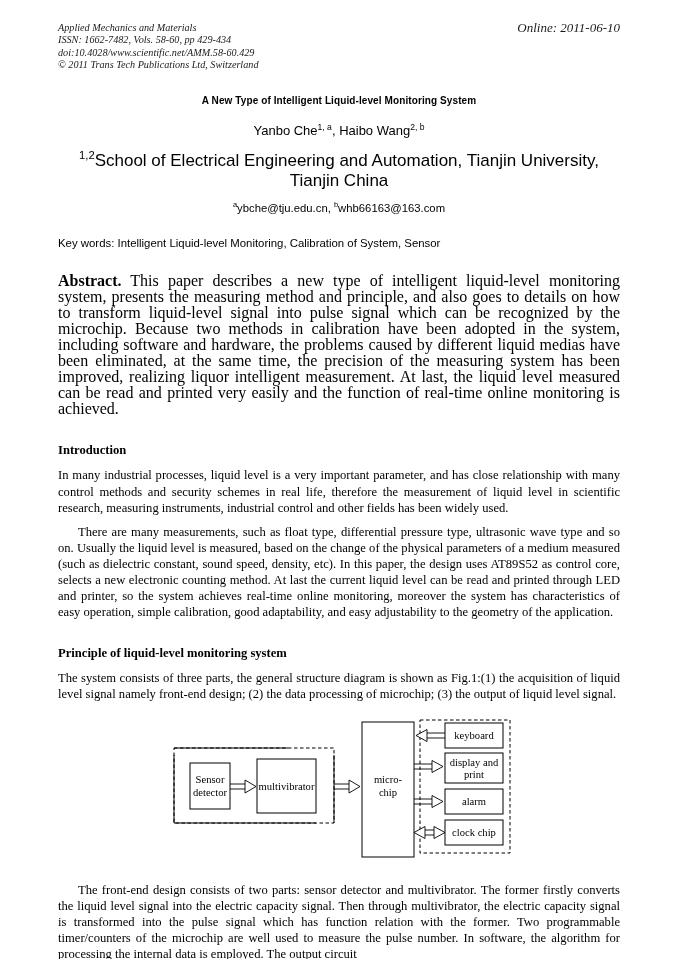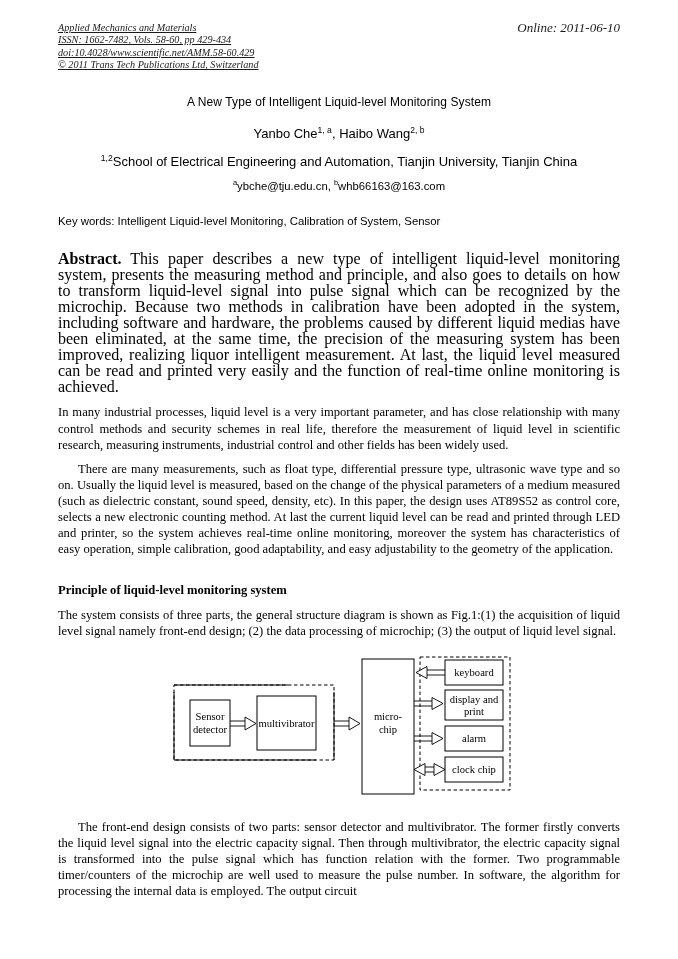--- a/index.html
+++ b/index.html
@@ -35,42 +35,42 @@
     color: #1a1a1a;
   }
   .jhead .online {
     position: absolute;
     right: 0;
     top: 22px;
     font-style: italic;
     font-size: 13px;
     white-space: nowrap;
   }
-  .jhead .line { white-space: nowrap; text-decoration: underline; }
+  .jhead .line { white-space: nowrap; }
 
   
   .title {
     margin-top: 23px;
     text-align: center;
     font-family: "Liberation Sans", sans-serif;
-    font-weight: normal;
-    font-size: 12px;
+    font-weight: bold;
+    font-size: 10px;
     letter-spacing: 0.1px;
   }
   .authors {
     margin-top: 17px;
     text-align: center;
     font-family: "Liberation Sans", sans-serif;
     font-size: 13px;
   }
   .affil {
     margin-top: 13px;
     text-align: center;
     font-family: "Liberation Sans", sans-serif;
-    font-size: 13px;
+    font-size: 17px;
   }
   .emails {
     margin-top: 11px;
     text-align: center;
     font-family: Liberation Sans, sans-serif;
     font-size: 11.3px;
   }
   sup { font-size: 0.66em; vertical-align: super; line-height: 0; }
 
   
@@ -159,20 +159,21 @@
     </div>
 
     <div class="keywords">
       <span class="kw-label">Key words:</span><span> Intelligent Liquid-level Monitoring, Calibration of System, Sensor</span>
     </div>
 
     <div class="abstract">
       <span class="ab-label">Abstract.</span><span> This paper describes a new type of intelligent liquid-level monitoring system, presents the measuring method and principle, and also goes to details on how to transform liquid-level signal into pulse signal which can be recognized by the microchip. Because two methods in calibration have been adopted in the system, including software and hardware, the problems caused by different liquid medias have been eliminated, at the same time, the precision of the measuring system has been improved, realizing liquor intelligent measurement. At last, the liquid level measured can be read and printed very easily and the function of real-time online monitoring is achieved.</span>
     </div>
 
+    <h2 class="sec">Introduction</h2>
     <p class="para">In many industrial processes, liquid level is a very important parameter, and has close relationship with many control methods and security schemes in real life, therefore the measurement of liquid level in scientific research, measuring instruments, industrial control and other fields has been widely used.</p>
     <p class="para indent tight">There are many measurements, such as float type, differential pressure type, ultrasonic wave type and so on. Usually the liquid level is measured, based on the change of the physical parameters of a medium measured (such as dielectric constant, sound speed, density, etc). In this paper, the design uses AT89S52 as control core, selects a new electronic counting method. At last the current liquid level can be read and printed through LED and printer, so the system achieves real-time online monitoring, moreover the system has characteristics of easy operation, simple calibration, good adaptability, and easy adjustability to the geometry of the application.</p>
 
     <h2 class="sec">Principle of liquid-level monitoring system</h2>
     <p class="para">The system consists of three parts, the general structure diagram is shown as Fig.1:(1) the acquisition of liquid level signal namely front-end design; (2) the data processing of microchip; (3) the output of liquid level signal.</p>
 
     <div class="figure">
       <div class="fig-stage">
         <svg width="352" height="150" viewBox="0 0 352 150" xmlns="http://www.w3.org/2000/svg">
           <defs>

